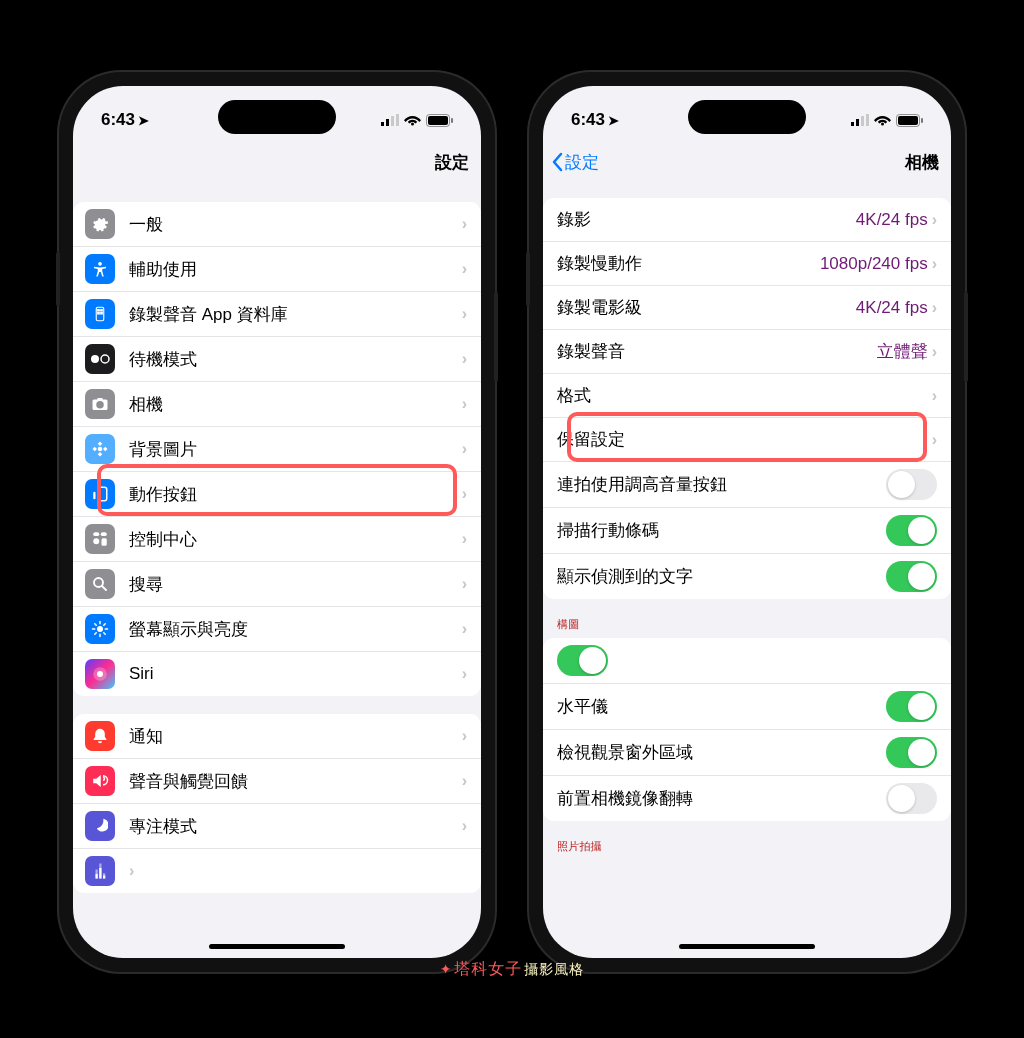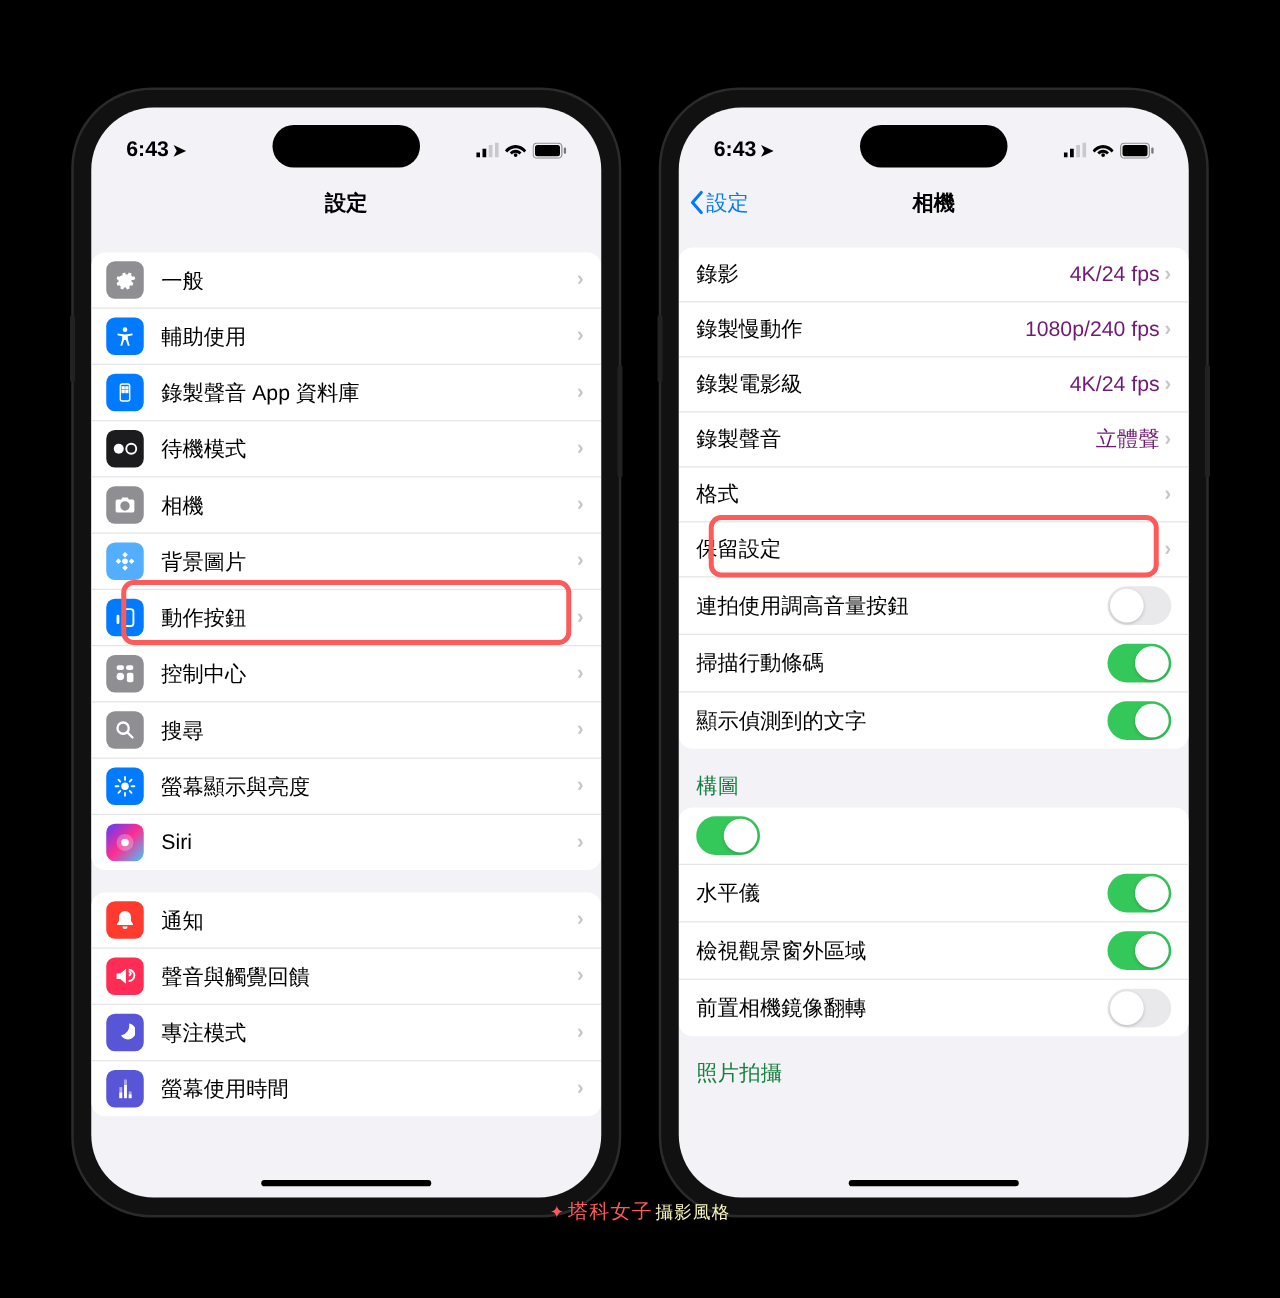--- a/index.html
+++ b/index.html
@@ -6,40 +6,40 @@
 body{background:#000;width:1024px;height:1038px;font-family:-apple-system,'SF Pro Text','Helvetica Neue',Arial,sans-serif;position:relative}
 .stage{display:flex;justify-content:center;gap:34px;padding-top:72px}
 .phone{width:436px;height:900px;background:#111;border-radius:62px;padding:14px;position:relative;box-shadow:0 0 0 2px #2b2b2b}
 .phone::before{content:"";position:absolute;left:-3px;top:180px;width:4px;height:54px;background:#222;border-radius:3px}
 .phone::after{content:"";position:absolute;right:-3px;top:220px;width:4px;height:90px;background:#222;border-radius:3px}
 .screen{width:100%;height:100%;background:#f2f2f7;border-radius:50px;overflow:hidden;position:relative}
 .island{position:absolute;top:14px;left:50%;transform:translateX(-50%);width:118px;height:34px;background:#000;border-radius:20px;z-index:20}
 .status{height:54px;padding:14px 28px 0;display:flex;justify-content:space-between;align-items:center;font-weight:600;font-size:17px;color:#000}
 .status-left{display:flex;align-items:center;gap:3px}
 .status-right{display:flex;align-items:center;gap:5px}
-.nav{height:44px;display:flex;align-items:center;justify-content:center;position:relative;padding:0 12px}
+.nav{height:44px;display:flex;align-items:center;justify-content:flex-end;position:relative;padding:0 12px}
 .nav-title{font-size:17px;font-weight:600;color:#000}
 .nav-back{position:absolute;left:8px;display:flex;align-items:center;color:#007aff;font-size:17px;gap:2px}
 .content{height:calc(100% - 98px);overflow:hidden;padding:0 0}
 .group{background:#fff;border-radius:11px;margin-top:18px;overflow:hidden}
 .group.tight{margin-top:14px}
 .row{display:flex;align-items:center;min-height:44px;padding:7px 14px 7px 14px;border-bottom:.5px solid #e5e5e8;position:relative;font-size:17px;color:#000}
 .row:last-child{border-bottom:none}
 .row.iconed{padding-left:12px}
 .icon-box{width:30px;height:30px;border-radius:7px;margin-right:14px;display:flex;align-items:center;justify-content:center;color:#fff;font-size:16px;flex-shrink:0}
 .row-label{flex:1}
 .row-value{color:#701a75;font-size:17px;margin-right:4px}
 .chev{color:#c6c6c9;font-size:16px;font-weight:600}
 .tgl{width:51px;height:31px;border-radius:16px;position:relative;flex-shrink:0}
 .tgl.on{background:#34c759}
 .tgl.off{background:#e9e9eb}
 .tgl::after{content:"";position:absolute;width:27px;height:27px;background:#fff;border-radius:50%;top:2px;box-shadow:0 1px 3px rgba(0,0,0,.2)}
 .tgl.on::after{right:2px}
 .tgl.off::after{left:2px}
-.sect-h{font-size:17px;color:#15803d;padding:18px 14px 6px;letter-spacing:.2px}
+.sect-h{font-size:11px;color:#b91c1c;padding:18px 14px 6px;letter-spacing:.2px}
 .hl{position:absolute;border:4px solid #ff5a5a;border-radius:10px;pointer-events:none;z-index:15}
 .hl-left{left:24px;right:24px;top:378px;height:52px}
 .hl-right{left:24px;right:24px;top:326px;height:50px}
 .homebar{position:absolute;bottom:9px;left:50%;transform:translateX(-50%);width:136px;height:5px;background:#000;border-radius:3px}
 .watermark{position:absolute;left:50%;bottom:58px;transform:translateX(-50%);color:#ff5a5a;font-size:16px;font-weight:500;letter-spacing:1px;z-index:30;display:flex;align-items:baseline;gap:2px}
 .watermark .sub{color:#fef9c3;font-size:14px}
 .ic-bg-gray{background:#8e8e93}
 .ic-bg-blue{background:#007aff}
 .ic-bg-dark{background:#1c1c1e}
 .ic-bg-cyan{background:#54aeff}
@@ -239,21 +239,20 @@
             </div>
             <div class="row iconed">
               <div class="icon-box ic-bg-purple">
                 <svg width="18" height="18" viewBox="0 0 24 24" fill="#fff">
                   <path d="M6 22V10h3v12H6zm5 0V2h3v20h-3zm5 0v-7h3v7h-3z" opacity=".5"></path>
                   <rect x="6" y="16" width="3" height="6"></rect>
                   <rect x="11" y="8" width="3" height="14"></rect>
                   <rect x="16" y="18" width="3" height="4"></rect>
                 </svg>
               </div>
-              <div class="row-label">螢幕使用時間</div>
               <div class="chev">›</div>
             </div>
           </div>
       </div>
 
       <div class="hl hl-left"></div>
       <div class="homebar"></div>
     </div>
   </div>
 

